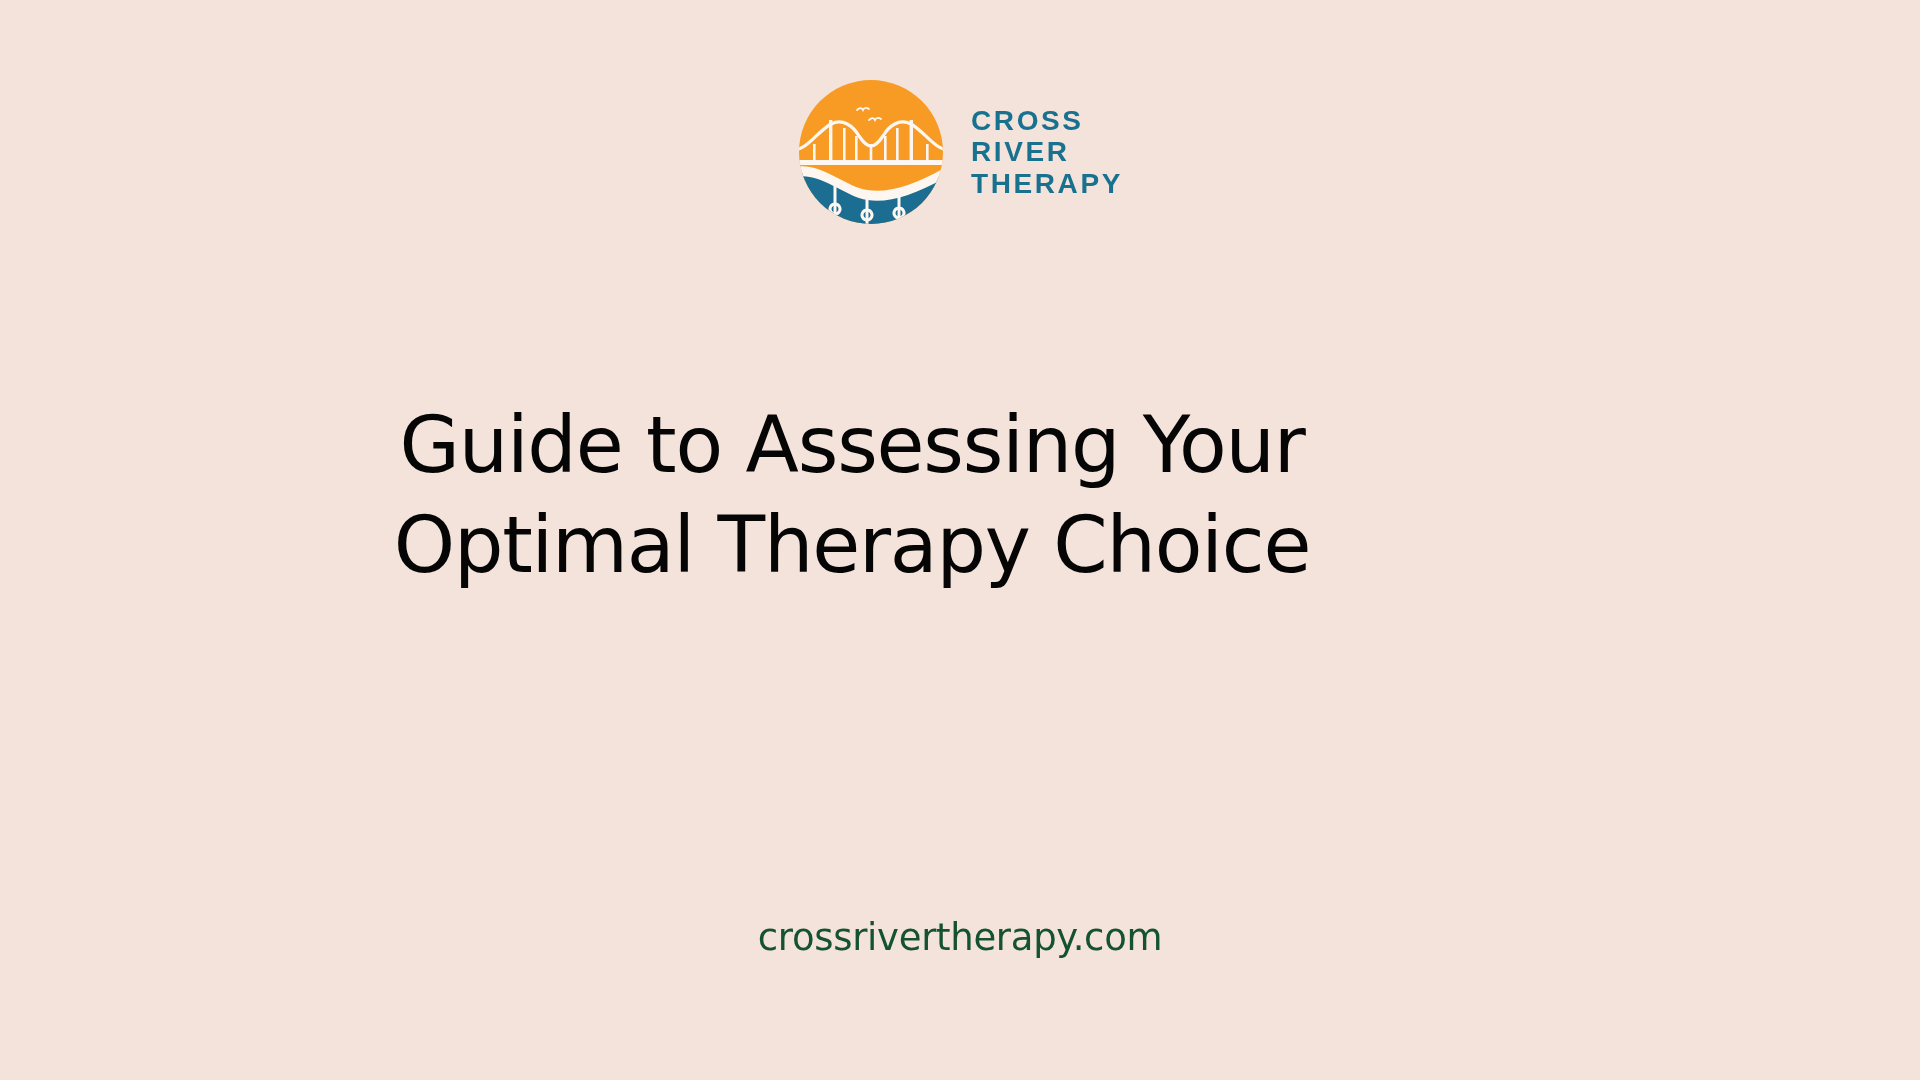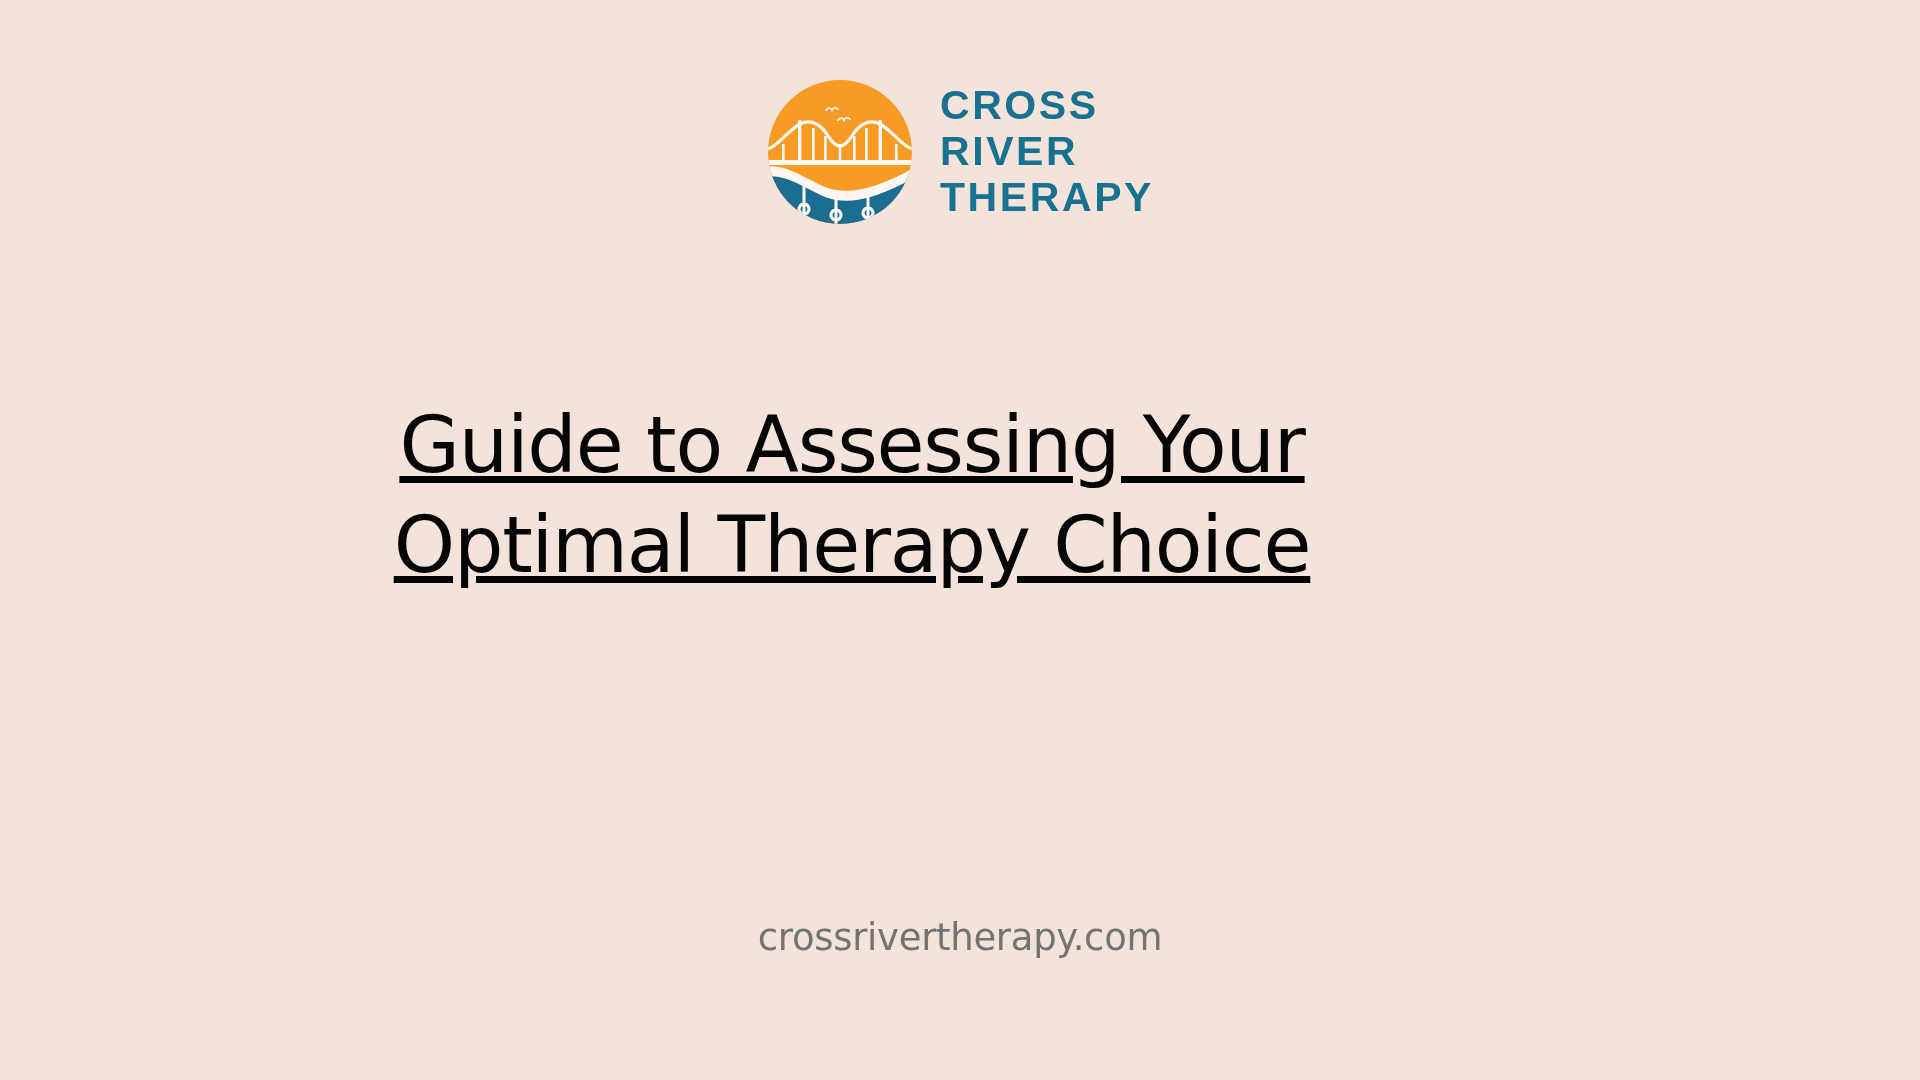--- a/index.html
+++ b/index.html
@@ -36,34 +36,33 @@
 
   #logo-wordmark {
     display: flex;
     flex-direction: column;
     justify-content: center;
     line-height: 1.12;
   }
   .wordmark-line {
     font-family: "Liberation Sans", sans-serif;
     font-weight: 700;
-    font-size: 41px;
+    font-size: 28px;
     letter-spacing: 2.6px;
     color: #18718F;
     white-space: nowrap;
   }
 
   
   #title-block {
     position: absolute;
     top: 395px;
     left: 0;
     width: 1704px;
     text-align: center;
-    text-decoration: underline;
   }
   .title-line {
     font-family: "DejaVu Sans", sans-serif;
     font-weight: 400;
     font-size: 78px;
     line-height: 100px;
     letter-spacing: -1.2px;
     color: #050505;
     white-space: nowrap;
   }
@@ -74,21 +73,21 @@
     top: 916px;
     left: 0;
     width: 1920px;
     text-align: center;
   }
   #footer-url {
     font-family: "DejaVu Sans", sans-serif;
     font-weight: 400;
     font-size: 37px;
     letter-spacing: -0.3px;
-    color: #737373;
+    color: #14532d;
   }
 </style>
 </head>
 <body>
 
 <div id="logo-block">
 
   <svg id="logo-mark" viewBox="0 0 148 148">
     <defs>
       <clipPath id="circle-clip">

